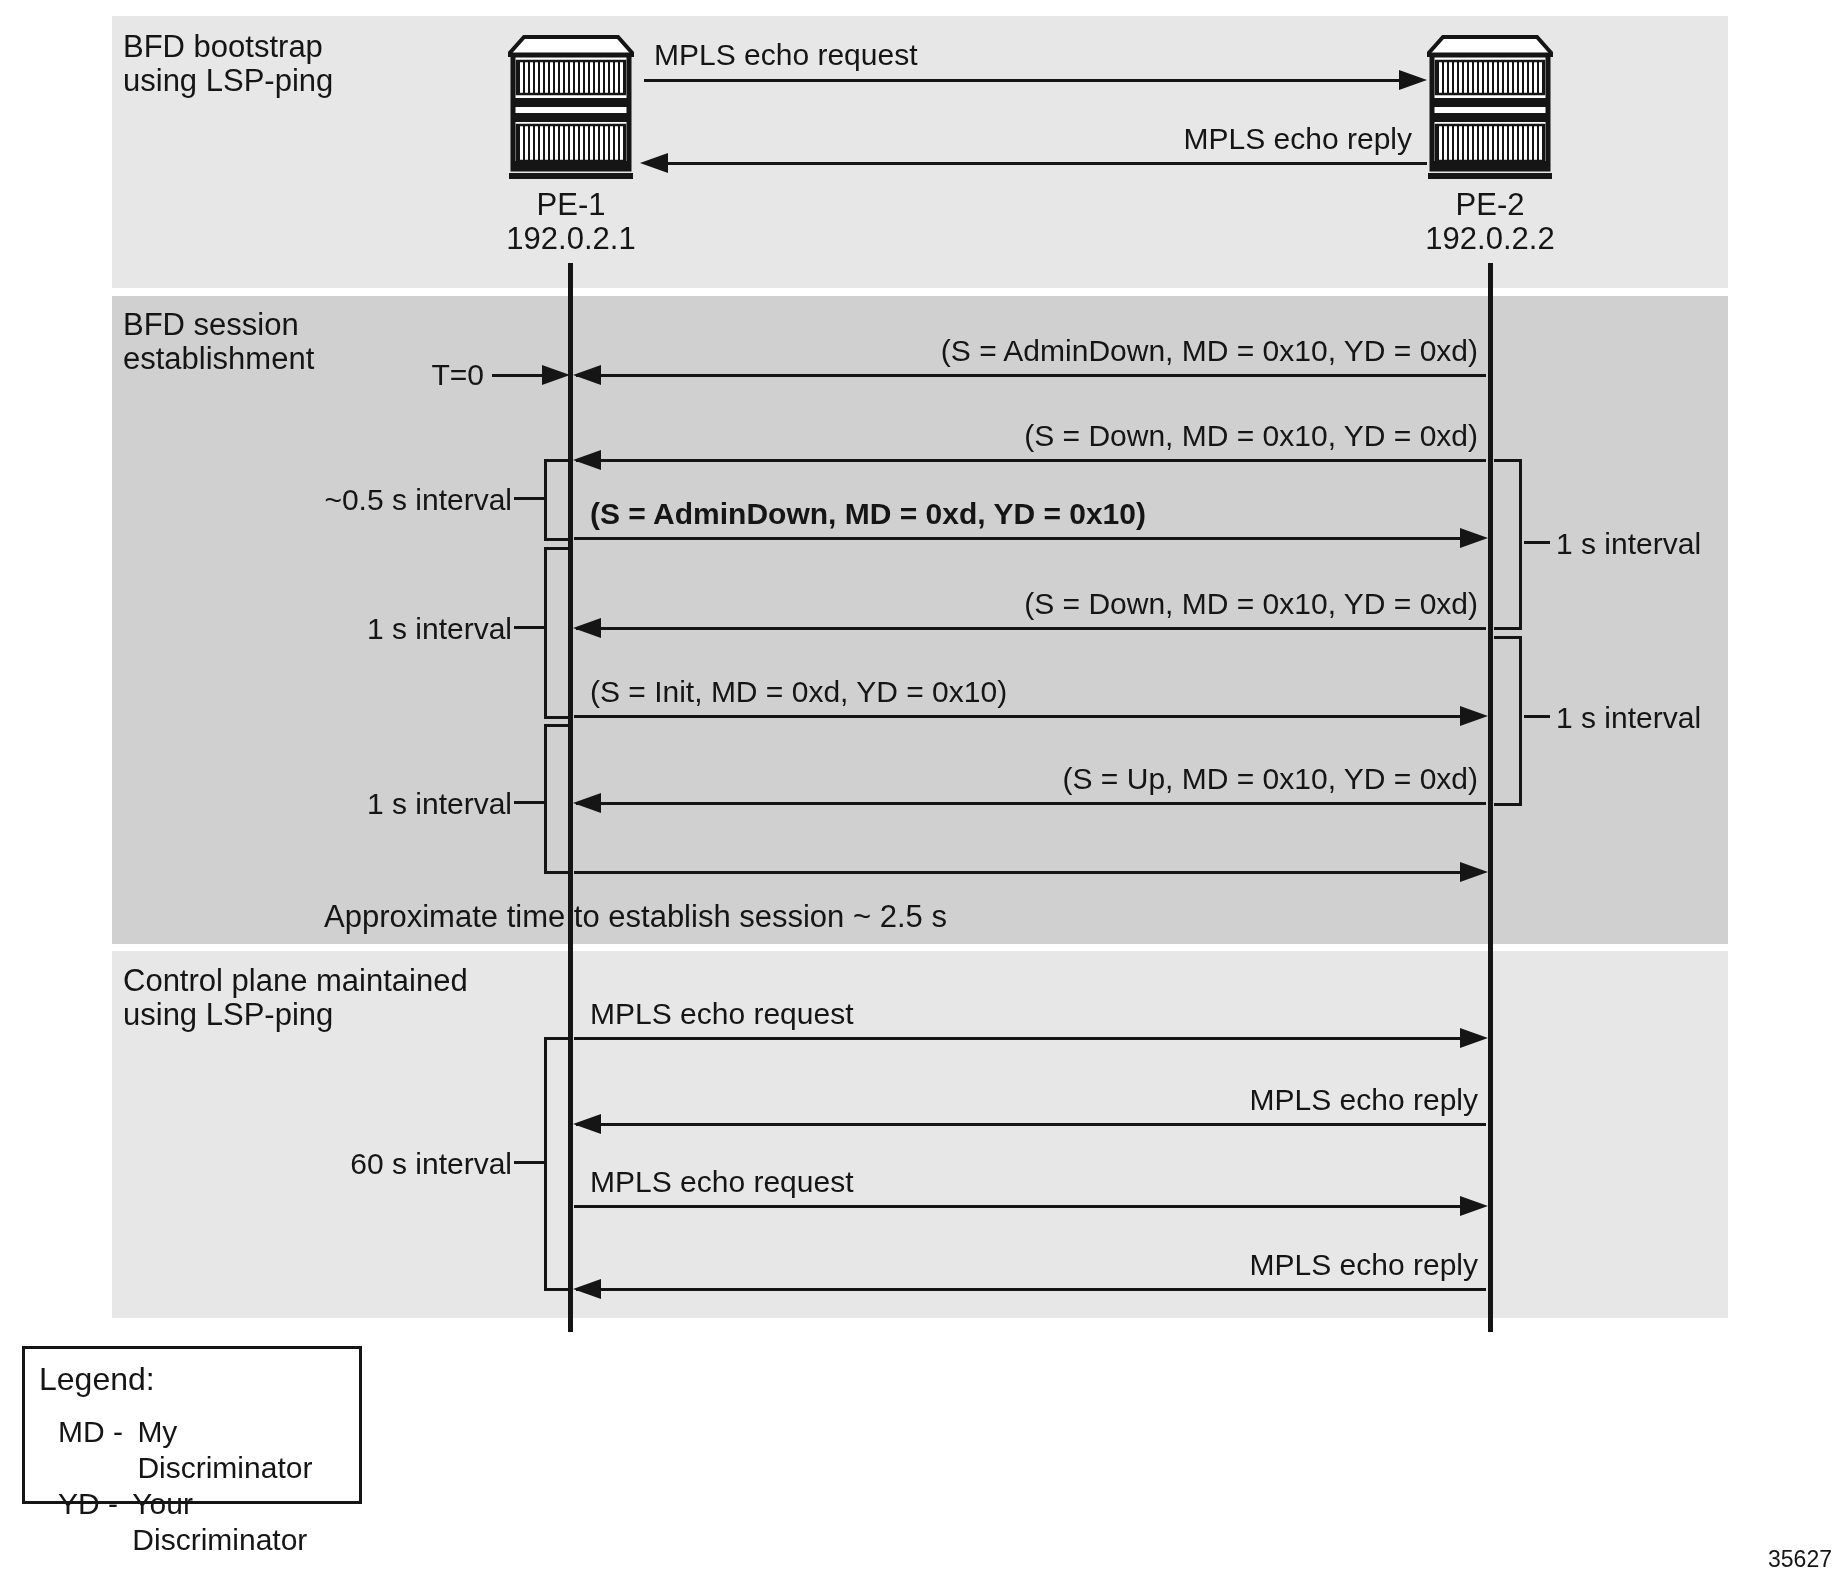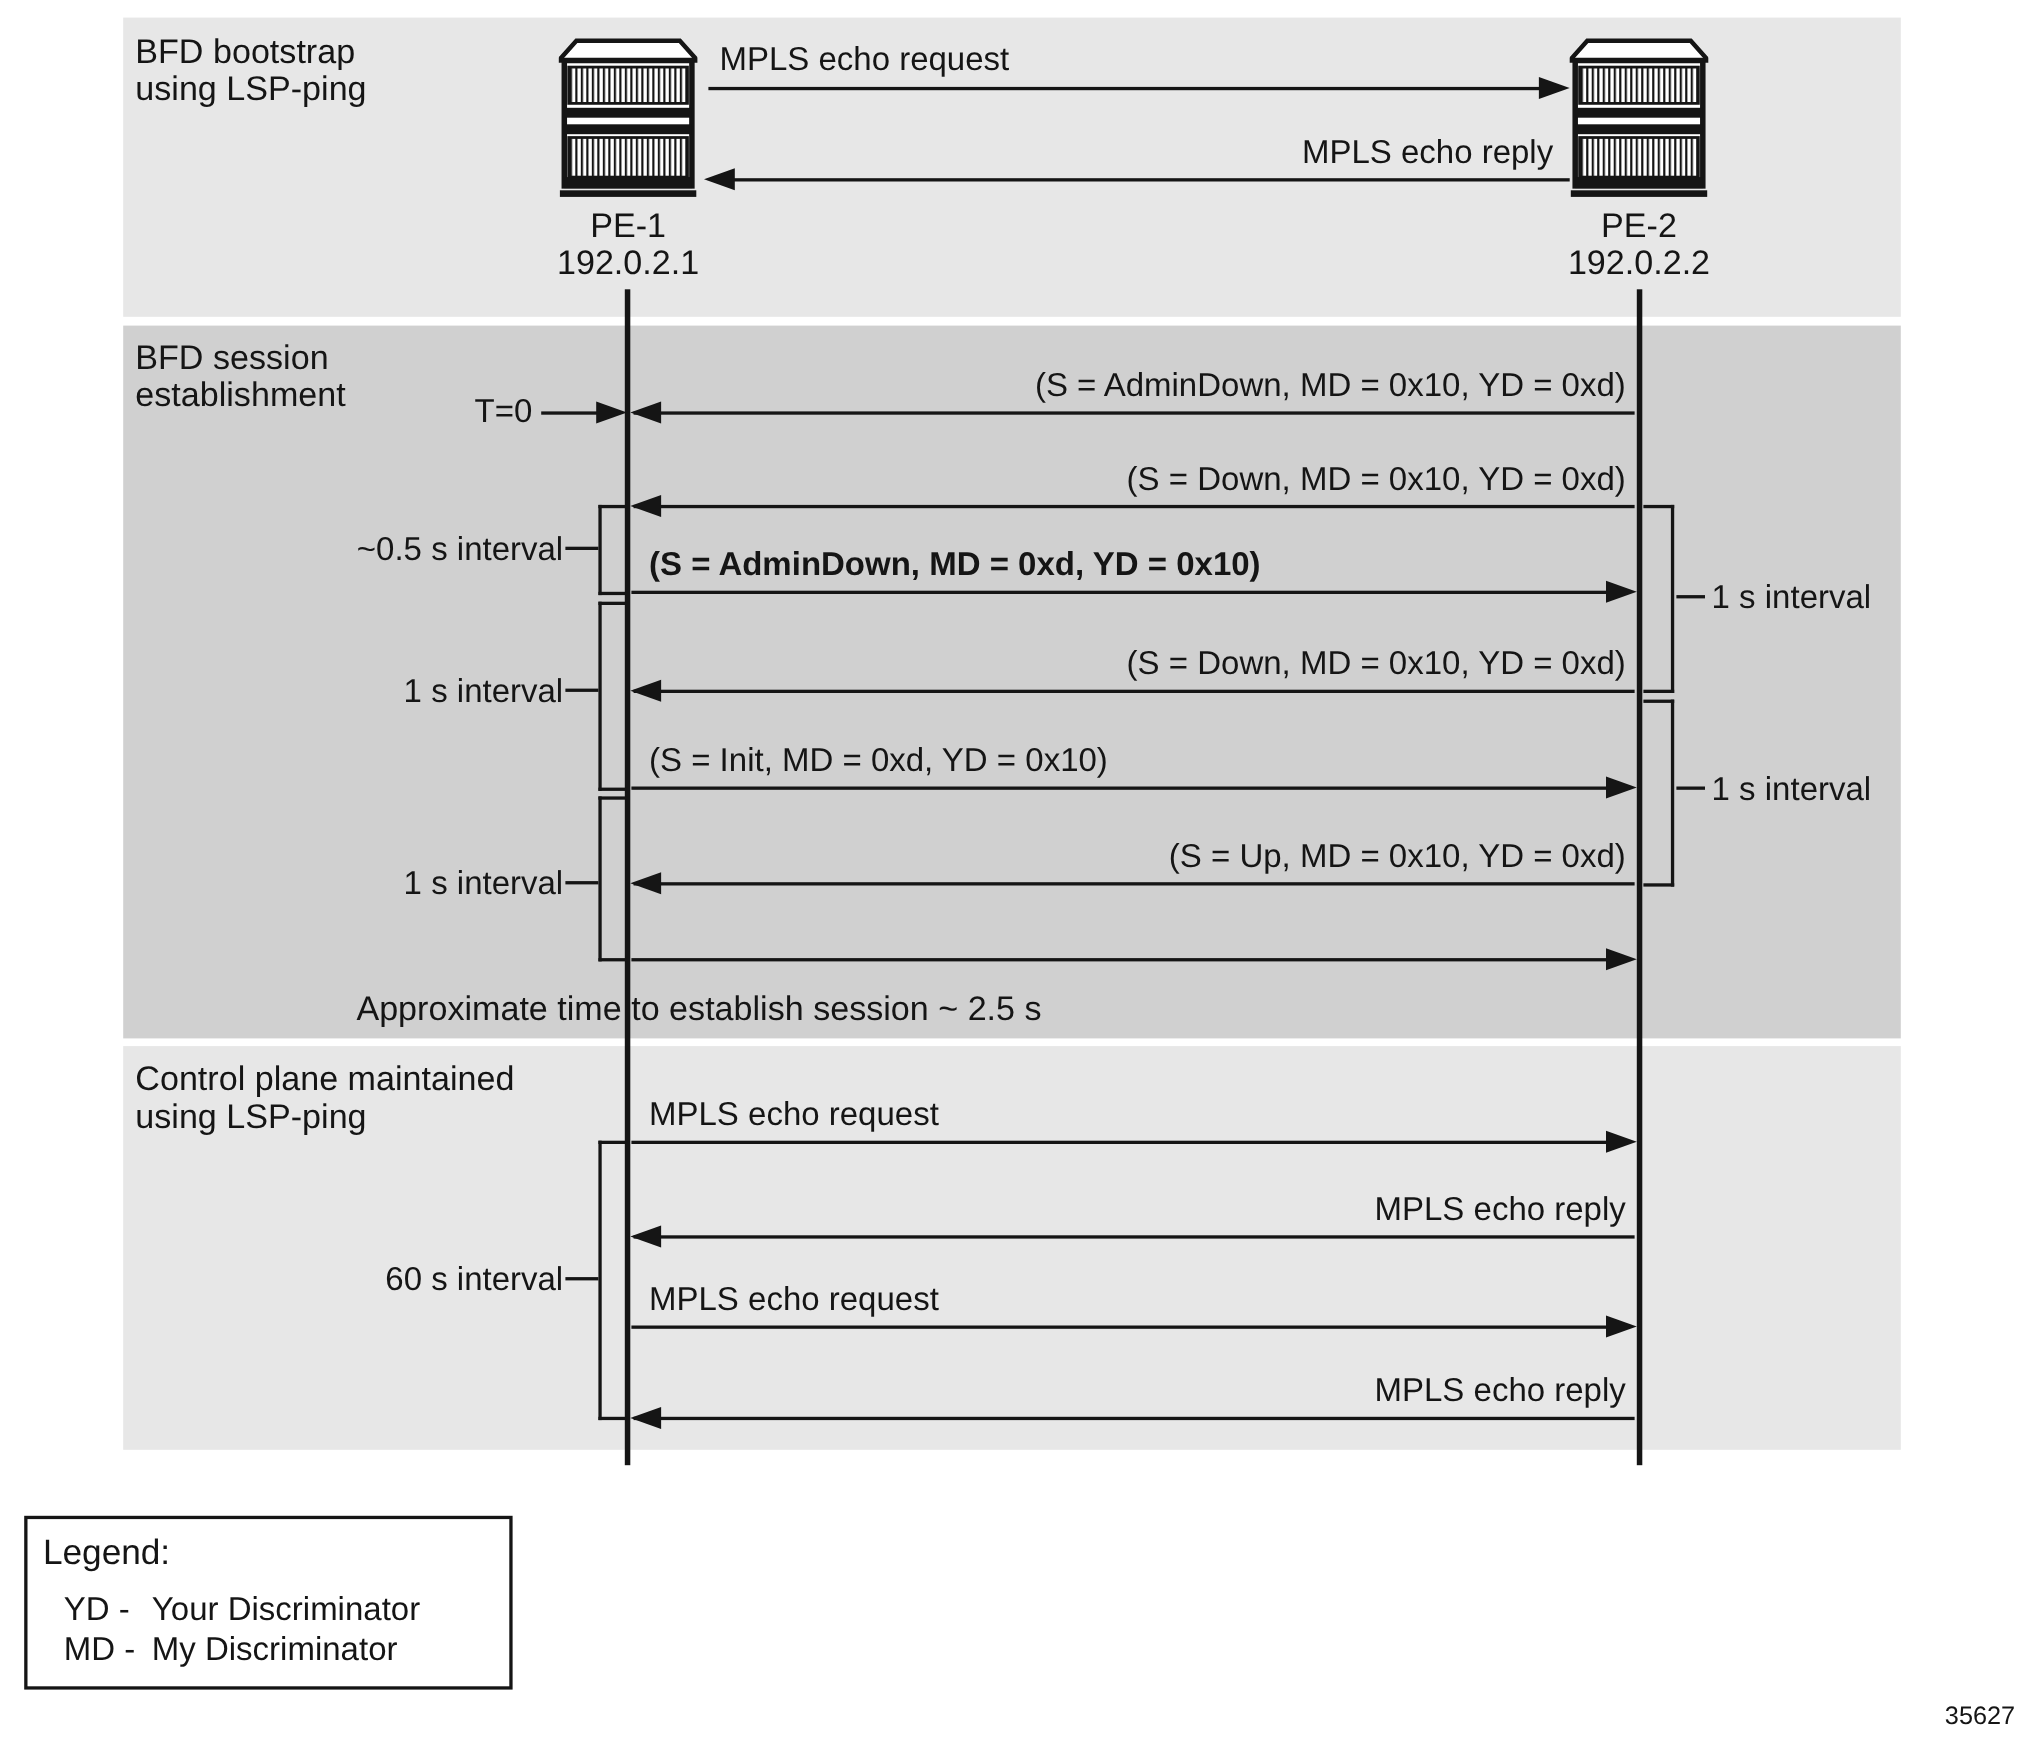--- a/index.html
+++ b/index.html
@@ -21,21 +21,21 @@
           border-top:10px solid transparent; border-bottom:10px solid transparent;
           border-right:28px solid #151515; }
   .lbl { position:absolute; font-size:30px; line-height:38px; white-space:nowrap; color:#151515; }
   .lbl-r { text-align:right; }
   .bracket-l { position:absolute; width:26px; box-sizing:border-box;
                border:3px solid #151515; border-right:none; }
   .bracket-r { position:absolute; width:28px; box-sizing:border-box;
                border:3px solid #151515; border-left:none; }
   .node-label { position:absolute; width:170px; text-align:center; font-size:31px; line-height:34px; white-space:nowrap; }
   .router { position:absolute; width:126px; height:148px; }
-  .legend { position:absolute; left:22px; top:1378px; width:444px; height:158px;
+  .legend { position:absolute; left:22px; top:1346px; width:340px; height:158px;
             box-sizing:border-box; border:3px solid #151515; background:#ffffff; }
   .legend-title { margin:12px 0 0 14px; font-size:32px; }
   .legend-rows { margin:16px 0 0 33px; }
   .legend-row { display:flex; font-size:30px; line-height:36px; }
   .legend-abbr { width:80px; }
   .fignum { position:absolute; right:7px; top:1546px; font-size:23px; }
 </style>
 </head>
 <body>
 
@@ -171,25 +171,25 @@
   <div class="ah-l" style="left:573px; top:1279px;"></div>
 
   <div class="bracket-l" style="left:544px; top:1037px; height:254px;"></div>
   <div class="lbl lbl-r" style="right:1327px; top:1145px;">60 s interval</div>
   <div class="dash" style="left:514px; top:1161px; width:30px;"></div>
 
   <div class="legend">
     <div class="legend-title">Legend:</div>
     <div class="legend-rows">
       <div class="legend-row">
+        <span class="legend-abbr">MD -</span>
+        <span>My Discriminator</span>
+      </div>
+      <div class="legend-row">
         <span class="legend-abbr">YD -</span>
         <span>Your Discriminator</span>
-      </div>
-      <div class="legend-row">
-        <span class="legend-abbr">MD -</span>
-        <span>My Discriminator</span>
       </div>
     </div>
   </div>
 
   <div class="fignum">35627</div>
 
 </div>
 
 </body></html>

